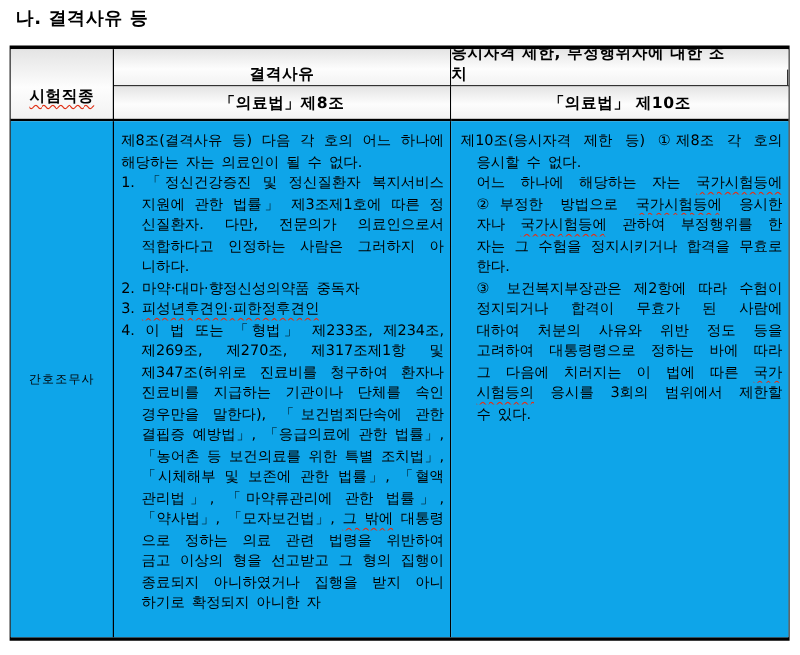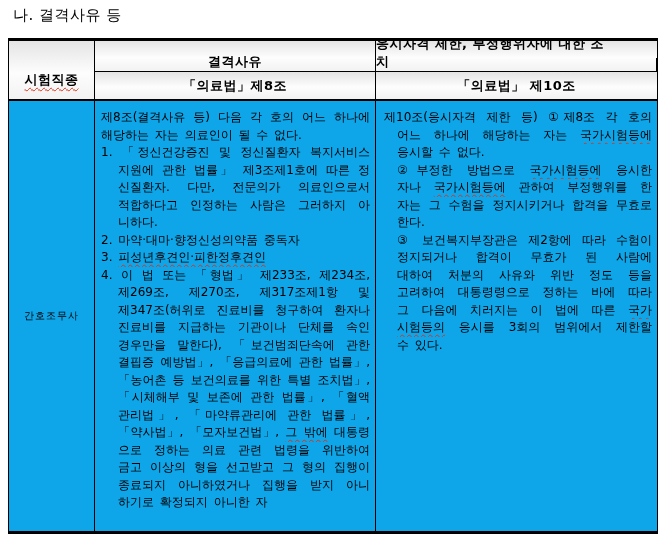--- a/index.html
+++ b/index.html
@@ -5,21 +5,21 @@
   html,body { margin:0; padding:0; }
   body {
     width:667px; height:546px; position:relative; overflow:hidden;
     background:#ffffff;
     font-family:"DejaVu Sans", sans-serif;
     color:#000000;
     -webkit-font-smoothing:none;
   }
   .doc-title {
     position:absolute; left:13px; top:6px;
-    font-size:15px; font-weight:normal; letter-spacing:0.5px;
+    font-size:15px; font-weight:bold; letter-spacing:0.5px;
   }
   .tbl {
     position:absolute; left:8px; top:38px; width:650px; height:496px;
     box-sizing:border-box;
     border-top:3px solid #000; border-bottom:3px solid #000;
     border-left:1.5px solid #000; border-right:1.5px solid #000;
     display:grid;
     grid-template-columns:86px 281px 1fr;
     grid-template-rows:31px 29px 1fr;
   }
@@ -102,22 +102,22 @@
       <div class="tline ind just">「시체해부 및 보존에 관한 법률」, 「혈액</div>
       <div class="tline ind just">관리법」, 「마약류관리에 관한 법률」,</div>
       <div class="tline ind just">「약사법」, 「모자보건법」, <span class="sp">그 밖에</span> 대통령령</div>
       <div class="tline ind just">으로 정하는 의료 관련 법령을 위반하여</div>
       <div class="tline ind just">금고 이상의 형을 선고받고 그 형의 집행이</div>
       <div class="tline ind just">종료되지 아니하였거나 집행을 받지 아니</div>
       <div class="tline ind">하기로 확정되지 아니한 자</div>
     </div>
   <div class="cell body-cell txtcell col3" id="law10">
       <div class="tline just">제10조(응시자격 제한 등) ①제8조 각 호의</div>
+      <div class="tline ind">응시할 수 없다.</div>
       <div class="tline ind just">어느 하나에 해당하는 자는 <span class="sp">국가시험등에</span></div>
-      <div class="tline ind">응시할 수 없다.</div>
       <div class="tline ind just">②부정한 방법으로 <span class="sp">국가시험등에</span> 응시한</div>
       <div class="tline ind just">자나 <span class="sp">국가시험등에</span> 관하여 부정행위를 한</div>
       <div class="tline ind just">자는 그 수험을 정지시키거나 합격을 무효로</div>
       <div class="tline ind">한다.</div>
       <div class="tline ind just">③ 보건복지부장관은 제2항에 따라 수험이</div>
       <div class="tline ind just">정지되거나 합격이 무효가 된 사람에</div>
       <div class="tline ind just">대하여 처분의 사유와 위반 정도 등을</div>
       <div class="tline ind just">고려하여 대통령령으로 정하는 바에 따라</div>
       <div class="tline ind just">그 다음에 치러지는 이 법에 따른 <span class="sp">국가</span></div>
       <div class="tline ind just"><span class="sp">시험등의</span> 응시를 3회의 범위에서 제한할</div>

